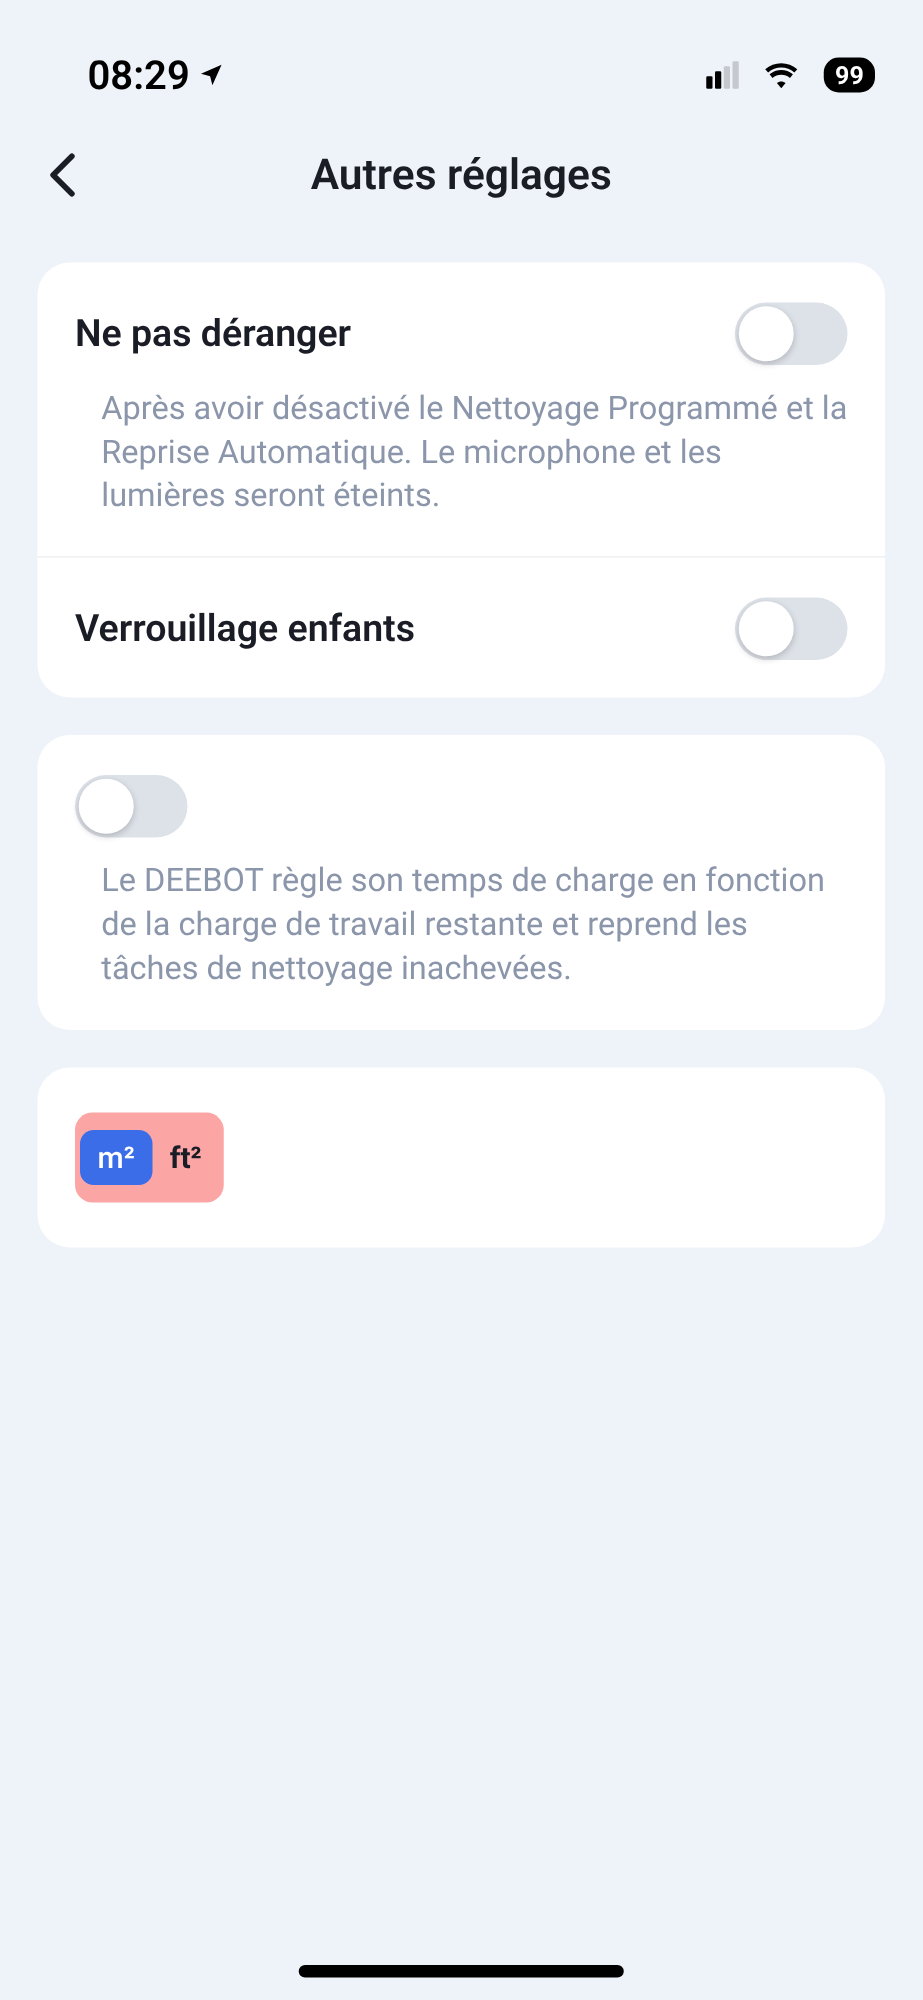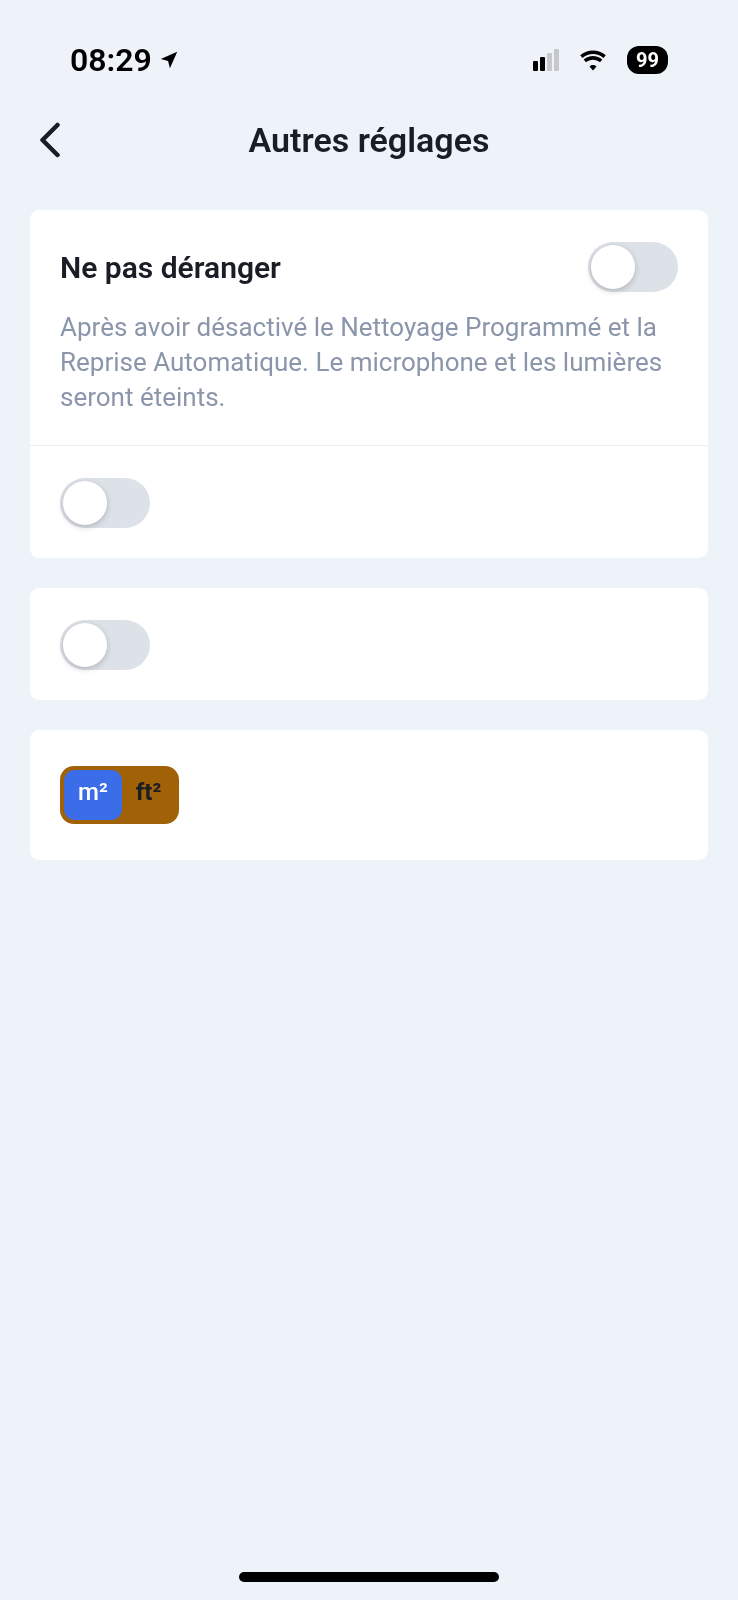--- a/index.html
+++ b/index.html
@@ -13,21 +13,21 @@
       height: 1600px;
       background: #eef2f9;
       font-family: -apple-system, BlinkMacSystemFont, "Segoe UI", Roboto, sans-serif;
       position: relative;
       overflow: hidden;
     }
     .status-bar {
       display: flex;
       justify-content: space-between;
       align-items: center;
-      padding: 30px 70px 0 70px;
+      padding: 30px 38px 0 70px;
       height: 90px;
     }
     .status-left {
       display: flex;
       align-items: center;
       gap: 6px;
       font-size: 32px;
       font-weight: 600;
       color: #000;
     }
@@ -91,21 +91,21 @@
       transform: translateX(-50%);
       font-size: 34px;
       font-weight: 600;
       color: #1a1d26;
     }
     .content {
       padding: 20px 30px 0 30px;
     }
     .card {
       background: #fff;
-      border-radius: 9px;
+      border-radius: 26px;
       margin-bottom: 30px;
       padding: 0;
     }
     .setting-row {
       padding: 32px 30px 30px 30px;
     }
     .setting-row.with-divider {
       border-bottom: 1px solid #ebedf0;
     }
     .row-header {
@@ -116,20 +116,21 @@
     .row-title {
       font-size: 30px;
       font-weight: 600;
       color: #1a1d26;
     }
     .row-description {
       margin-top: 18px;
       font-size: 26px;
       line-height: 1.35;
       color: #8b96ab;
+      margin-left: 21px;
     }
     .toggle {
       width: 90px;
       height: 50px;
       background: #dde1e8;
       border-radius: 26px;
       position: relative;
       cursor: pointer;
       flex-shrink: 0;
     }
@@ -138,24 +139,25 @@
       width: 44px;
       height: 44px;
       background: #fff;
       border-radius: 50%;
       top: 3px;
       left: 3px;
       box-shadow: 0 2px 6px rgba(0,0,0,0.2);
     }
     .segmented {
       display: flex;
-      background: #a16207;
+      background: #fca5a5;
       border-radius: 14px;
       padding: 4px;
-      height: 58px;
+      height: 72px;
+      align-items: center;
     }
     .segment {
       padding: 8px 14px;
       border-radius: 11px;
       font-size: 24px;
       color: #1a1d26;
       cursor: pointer;
       min-width: 52px;
       text-align: center;
       font-weight: bold;
@@ -223,34 +225,36 @@
         <div class="row-title">Ne pas déranger</div>
         <div class="toggle">
           <div class="toggle-knob"></div>
         </div>
       </div>
       <div class="row-description">Après avoir désactivé le Nettoyage Programmé et la Reprise Automatique. Le microphone et les lumières seront éteints.</div>
     </div>
 
     <div class="setting-row">
       <div class="row-header">
+        <div class="row-title">Verrouillage enfants</div>
         <div class="toggle">
           <div class="toggle-knob"></div>
         </div>
       </div>
     </div>
   </div>
 
   <div class="card">
     <div class="setting-row">
       <div class="row-header">
         <div class="toggle">
           <div class="toggle-knob"></div>
         </div>
       </div>
+      <div class="row-description">Le DEEBOT règle son temps de charge en fonction de la charge de travail restante et reprend les tâches de nettoyage inachevées.</div>
     </div>
   </div>
 
   <div class="card">
     <div class="unit-row">
       <div class="segmented">
         <div class="segment active">m²</div>
         <div class="segment">ft²</div>
       </div>
     </div>

